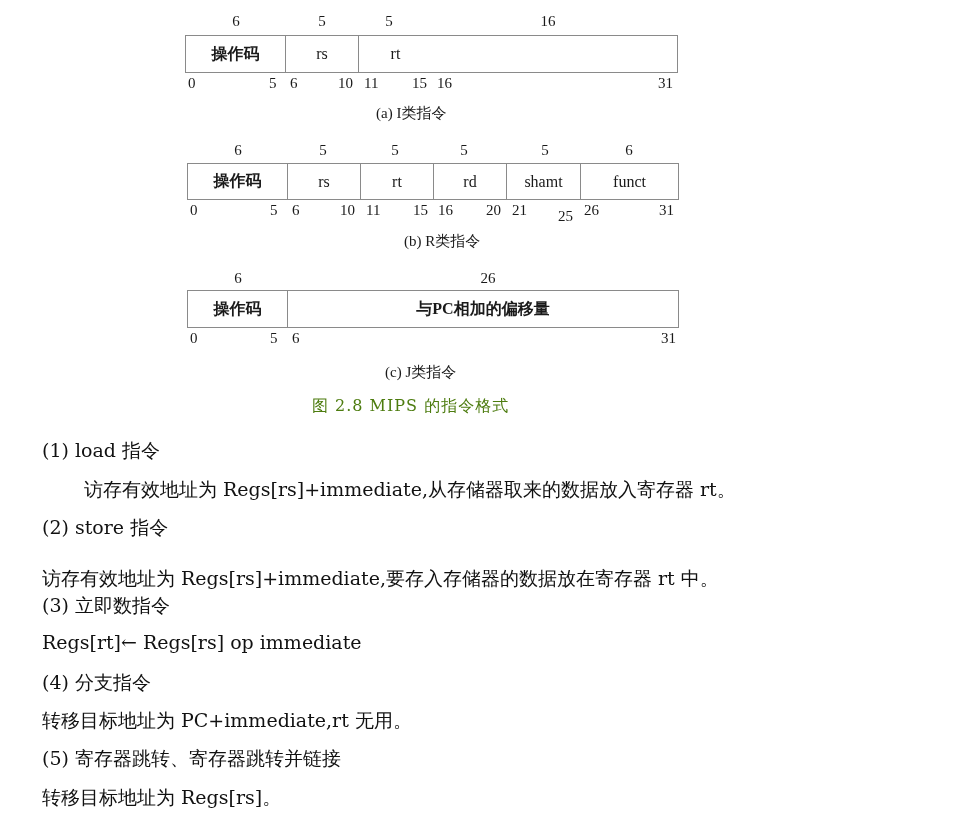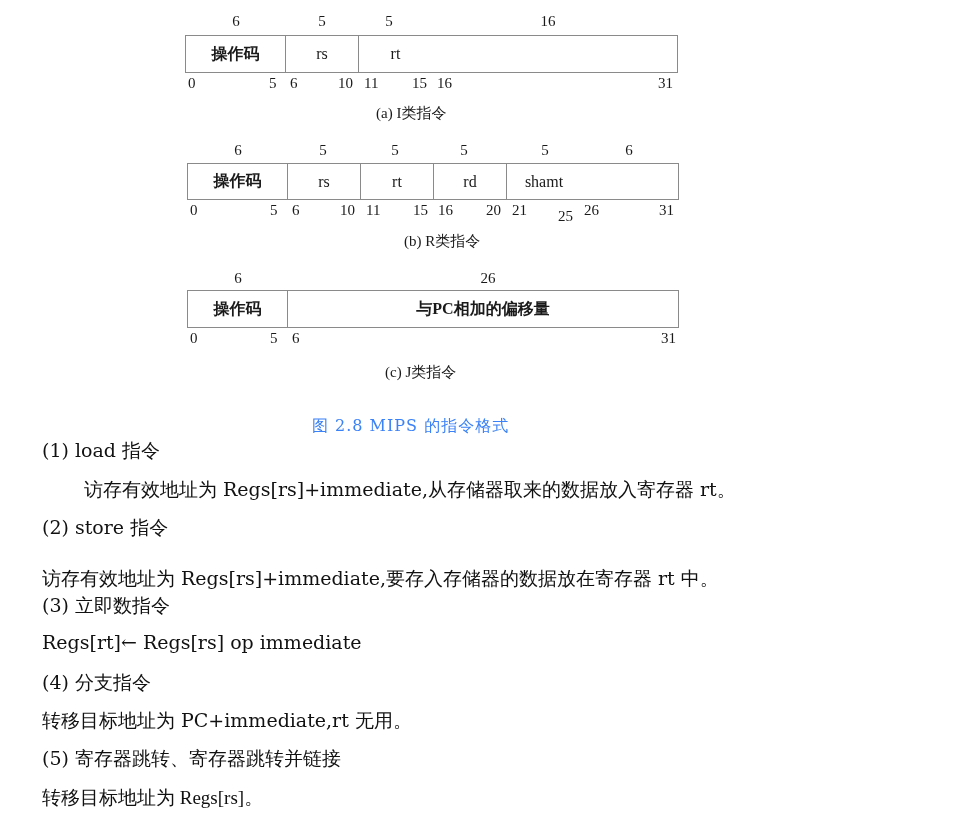--- a/index.html
+++ b/index.html
@@ -6,21 +6,21 @@
   body { width:953px; height:813px; position:relative; overflow:hidden;
          font-family: "Liberation Serif", "DejaVu Serif", serif; color:#1a1a1a; }
   .fig { position:absolute; left:0; top:0; width:953px; }
   .width-label { position:absolute; font-size:15px; text-align:center; width:40px; margin-left:-20px; }
   .box { position:absolute; border:1.5px solid #8a8a8a; box-sizing:border-box; display:flex; background:#fff; }
   .field { border-right:1.5px solid #8a8a8a; box-sizing:border-box; display:flex; align-items:center; justify-content:center; font-size:16px; }
   .field:last-child { border-right:none; }
   .field.bold { font-weight:bold; }
   .bit { position:absolute; font-size:15px; }
   .caption { position:absolute; font-size:15px; text-align:center; }
-  .figtitle { position:absolute; font-size:16px; letter-spacing:1px; font-family:"DejaVu Serif", serif; color:#3b82f6;margin-top:20px; }
+  .figtitle { position:absolute; font-size:16px; letter-spacing:1px; font-family:"DejaVu Serif", serif; color:#4d7c0f; }
   .para { position:absolute; left:42px; font-size:19px; font-family:"DejaVu Serif", serif; color:#111; white-space:nowrap; }
 </style>
 </head>
 <body>
 
 <div class="fig">
 
   <div>
     <span class="width-label" style="left:236px;top:13px;">6</span>
     <span class="width-label" style="left:322px;top:13px;">5</span>
@@ -48,20 +48,21 @@
     <span class="width-label" style="left:395px;top:142px;">5</span>
     <span class="width-label" style="left:464px;top:142px;">5</span>
     <span class="width-label" style="left:545px;top:142px;">5</span>
     <span class="width-label" style="left:629px;top:142px;">6</span>
     <div class="box" style="left:187px;top:163px;width:492px;height:37px;">
       <div class="field bold" style="width:100px;">操作码</div>
       <div class="field" style="width:73px;">rs</div>
       <div class="field" style="width:73px;">rt</div>
       <div class="field" style="width:73px;">rd</div>
       <div class="field" style="width:74px;">shamt</div>
+      <div class="field" style="flex:1;">funct</div>
     </div>
     <span class="bit" style="left:190px;top:202px;">0</span>
     <span class="bit" style="left:270px;top:202px;">5</span>
     <span class="bit" style="left:292px;top:202px;">6</span>
     <span class="bit" style="left:340px;top:202px;">10</span>
     <span class="bit" style="left:366px;top:202px;">11</span>
     <span class="bit" style="left:413px;top:202px;">15</span>
     <span class="bit" style="left:438px;top:202px;">16</span>
     <span class="bit" style="left:486px;top:202px;">20</span>
     <span class="bit" style="left:512px;top:202px;">21</span>
@@ -91,14 +92,14 @@
 <div>
   <div class="para" style="top:438px;">(1) load 指令</div>
   <div class="para" style="top:477px;margin-left:42px;">访存有效地址为 Regs[rs]+immediate,从存储器取来的数据放入寄存器 rt。</div>
   <div class="para" style="top:515px;">(2) store 指令</div>
   <div class="para" style="top:566px;text-align:right;">访存有效地址为 Regs[rs]+immediate,要存入存储器的数据放在寄存器 rt 中。</div>
   <div class="para" style="top:593px;">(3) 立即数指令</div>
   <div class="para" style="top:631px;">Regs[rt]← Regs[rs] op immediate</div>
   <div class="para" style="top:670px;">(4) 分支指令</div>
   <div class="para" style="top:708px;">转移目标地址为 PC+immediate,rt 无用。</div>
   <div class="para" style="top:746px;">(5) 寄存器跳转、寄存器跳转并链接</div>
-  <div class="para" style="top:785px;font-family:Liberation Serif, serif;">转移目标地址为 Regs[rs]。</div>
+  <div class="para" style="top:785px;">转移目标地址为 Regs[rs]。</div>
 </div>
 
 </body></html>

